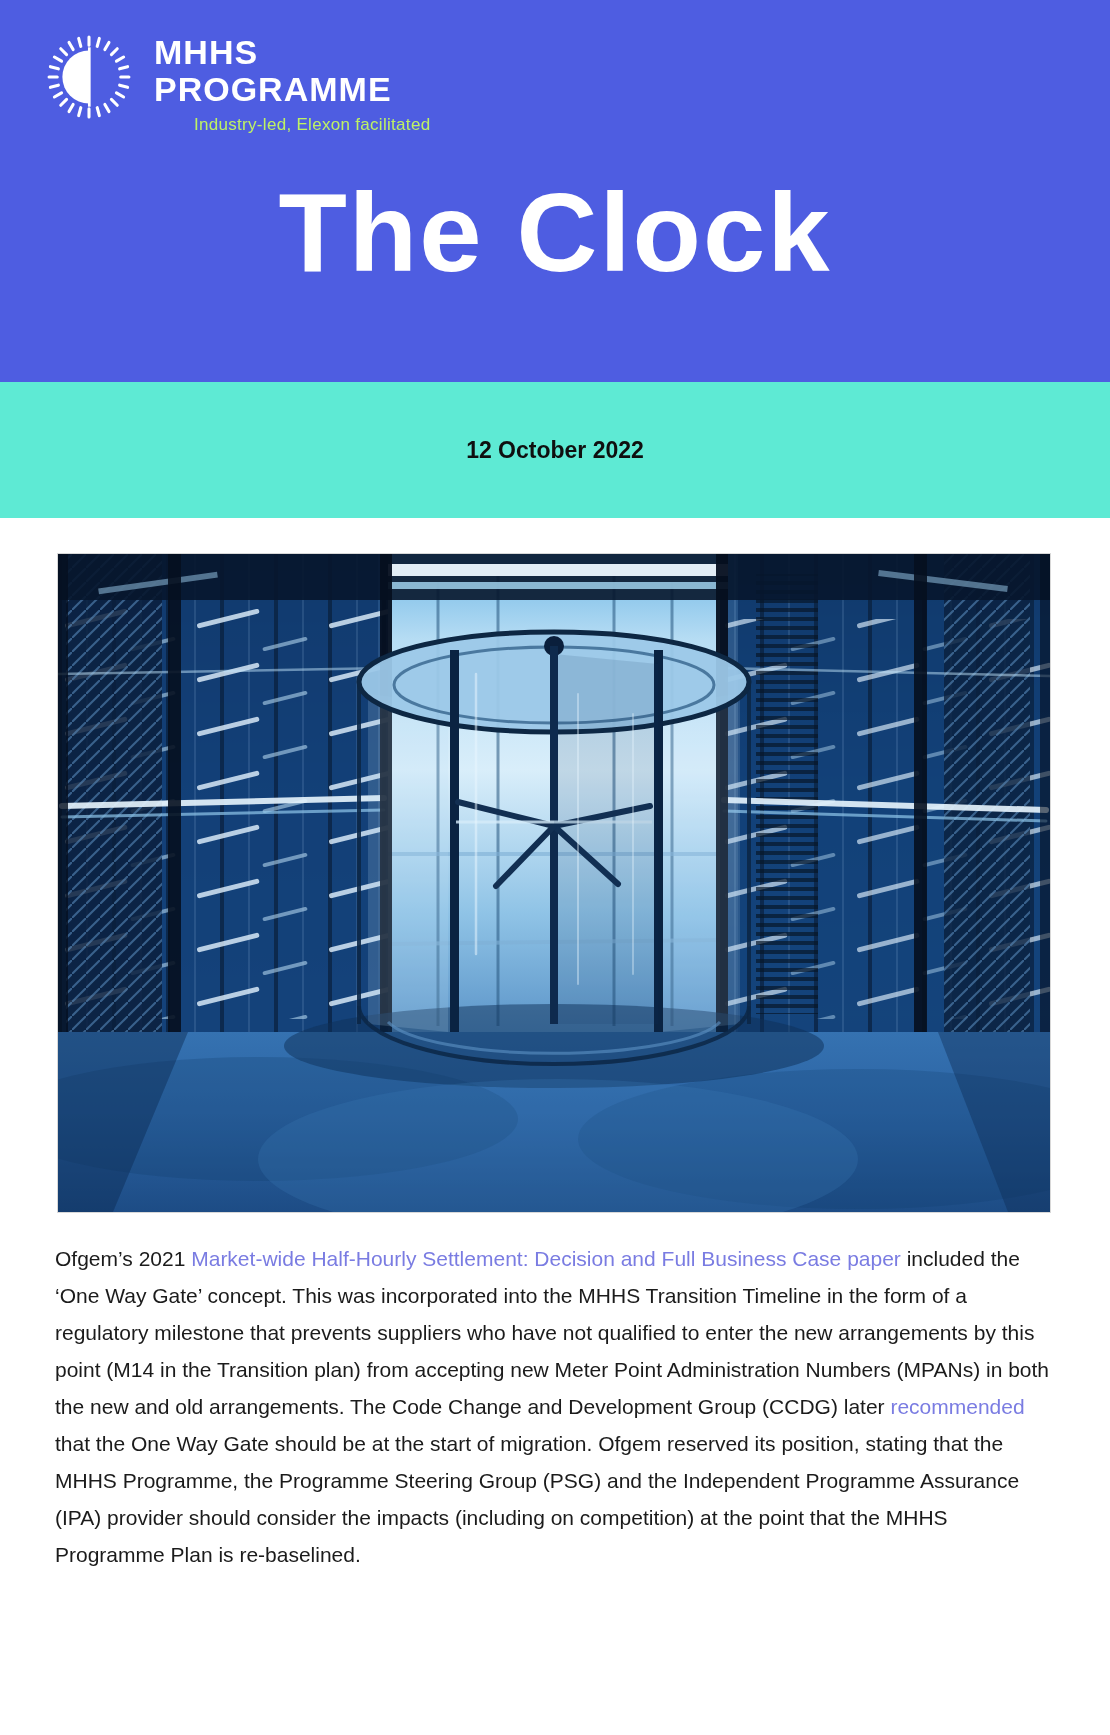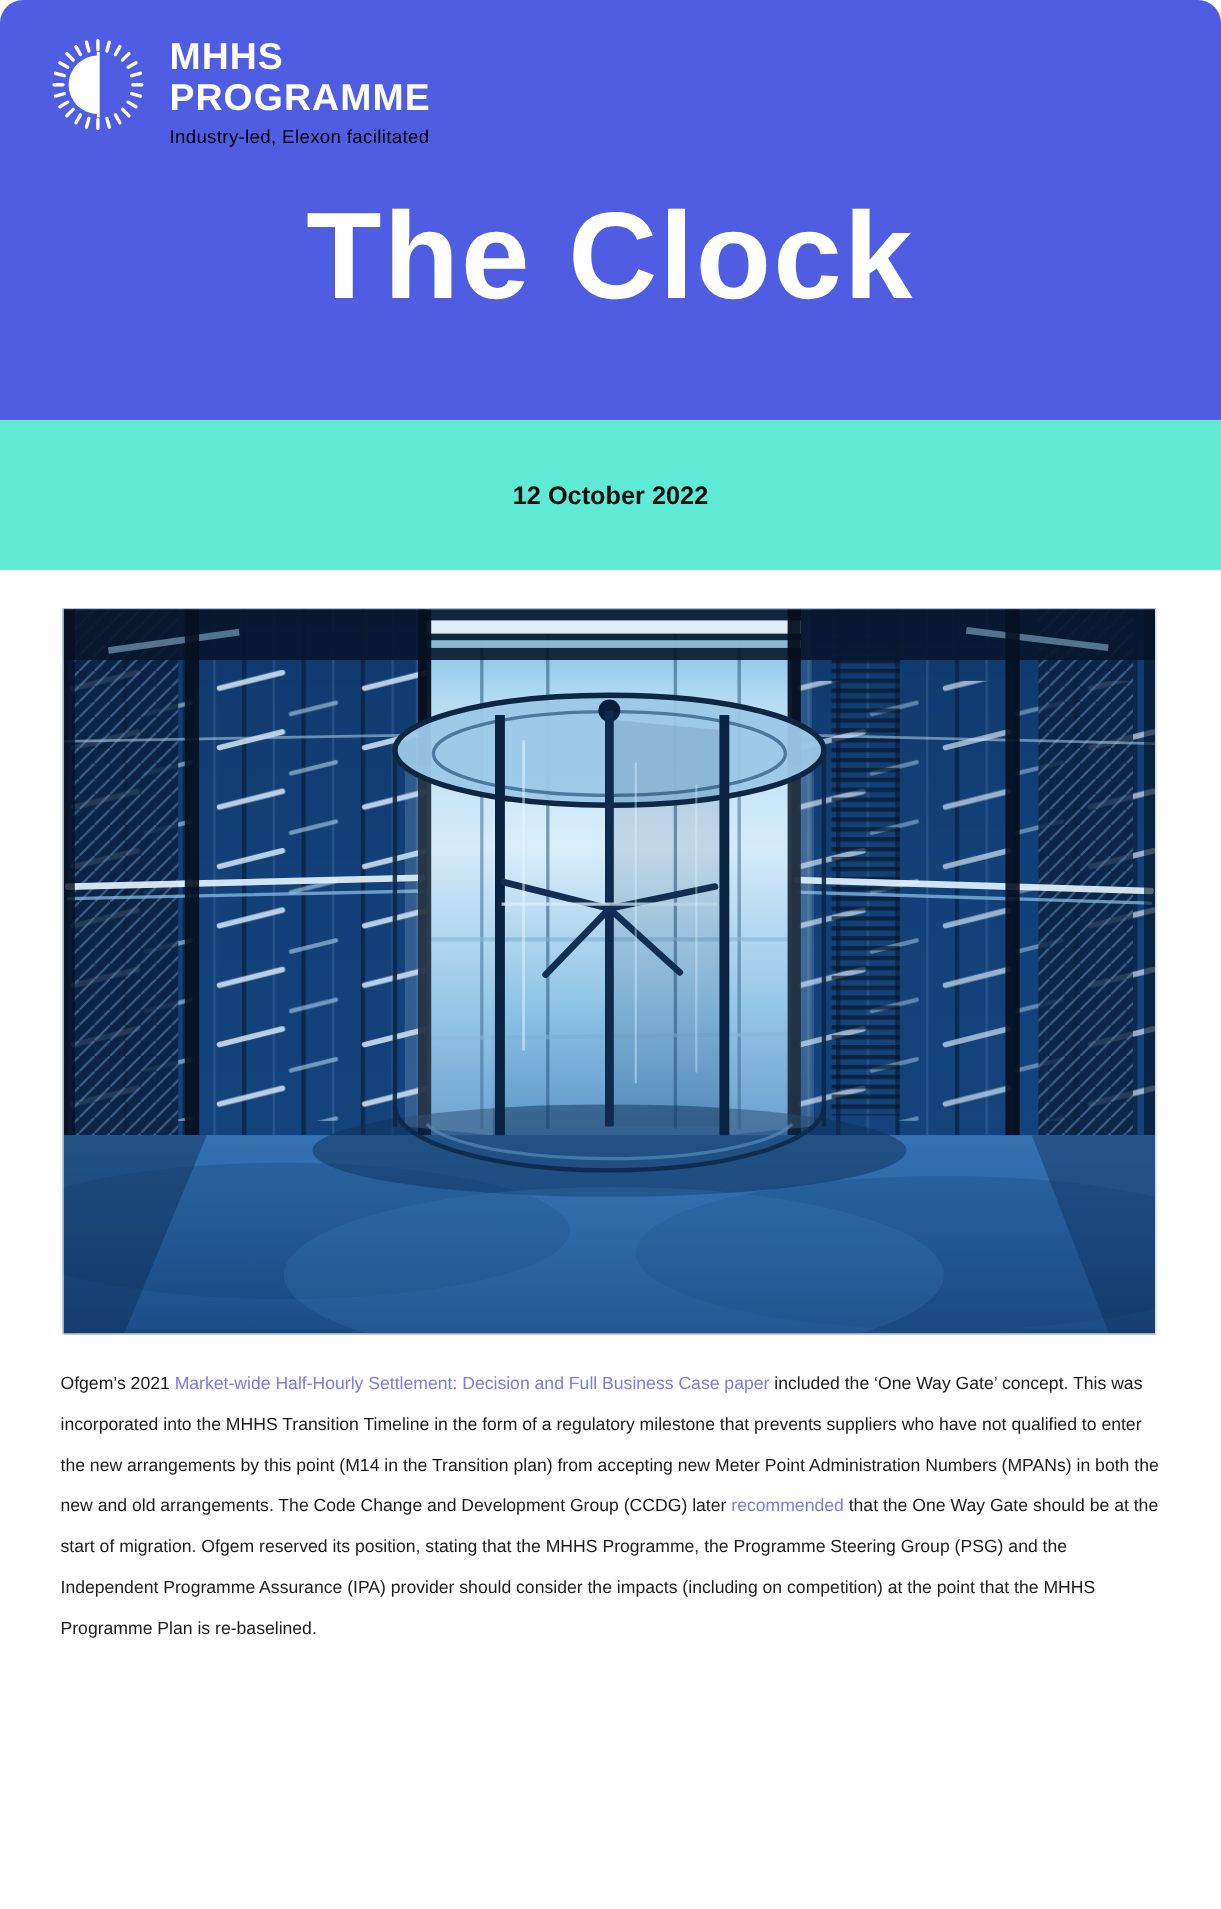--- a/index.html
+++ b/index.html
@@ -3,45 +3,45 @@
 <meta charset="utf-8">
 <style>
   :root{
     --header-bg:#4e5de1;
     --banner-bg:#f8404f;
     --link-color:#7a7ce2;
   }
   html,body{margin:0;padding:0;background:#ffffff;}
   .page{
     width:1110px;height:1735px;background:#ffffff;overflow:hidden;
-    font-family:"Liberation Sans",sans-serif;position:relative;border-radius:21px;
+    font-family:"Liberation Sans",sans-serif;position:relative;
   }
   
   .masthead{height:382px;background:var(--header-bg);}
   .logo-row{display:flex;align-items:flex-start;padding:34px 0 0 46px;}
   .logo-icon{width:86px;height:86px;flex:0 0 auto;}
   .brand-block{margin-left:22px;color:#ffffff;}
   .brand-line{font-size:34px;font-weight:bold;line-height:37px;letter-spacing:1px;}
-  .brand-tagline{font-size:17px;font-weight:normal;color:#000000;margin-top:7px;letter-spacing:0.3px;}
+  .brand-tagline{font-size:17px;font-weight:normal;color:#bef264;margin-top:7px;letter-spacing:0.3px;margin-left:40px;}
   .newsletter-title{
     text-align:center;color:#ffffff;font-weight:bold;
     font-size:112px;line-height:112px;letter-spacing:2px;margin-top:42px;
   }
   
   .date-strip{height:136px;display:flex;align-items:center;justify-content:center;background:#5eead4;}
   .date-text{font-size:23px;font-weight:bold;color:#0f0f0f;}
   
   .topic-banner{height:90px;background:var(--banner-bg);display:flex;align-items:center;padding-left:50px;box-sizing:border-box;}
   .topic-banner-text{color:#ffffff;font-size:26px;font-weight:normal;letter-spacing:0.2px;}
   
   .hero-section{padding:35px 57px 0 57px;}
   .hero-frame{width:992px;height:658px;border:1px solid #d8d8d8;background:#1d4c85;}
   .hero-frame svg{display:block;}
   
-  .article{margin:27px 58px 0 55px;width:1002px;font-size:16px;line-height:37px;color:#1b1b1b;}
+  .article{margin:27px 58px 0 55px;width:1002px;font-size:21px;line-height:37px;color:#1b1b1b;}
   .seg{color:#1b1b1b;}
   .seg-link{color:var(--link-color);text-decoration:none;cursor:pointer;}
 </style>
 </head>
 <body>
 
 <div class="page">
 
   <header class="masthead">
     <div class="logo-row">

